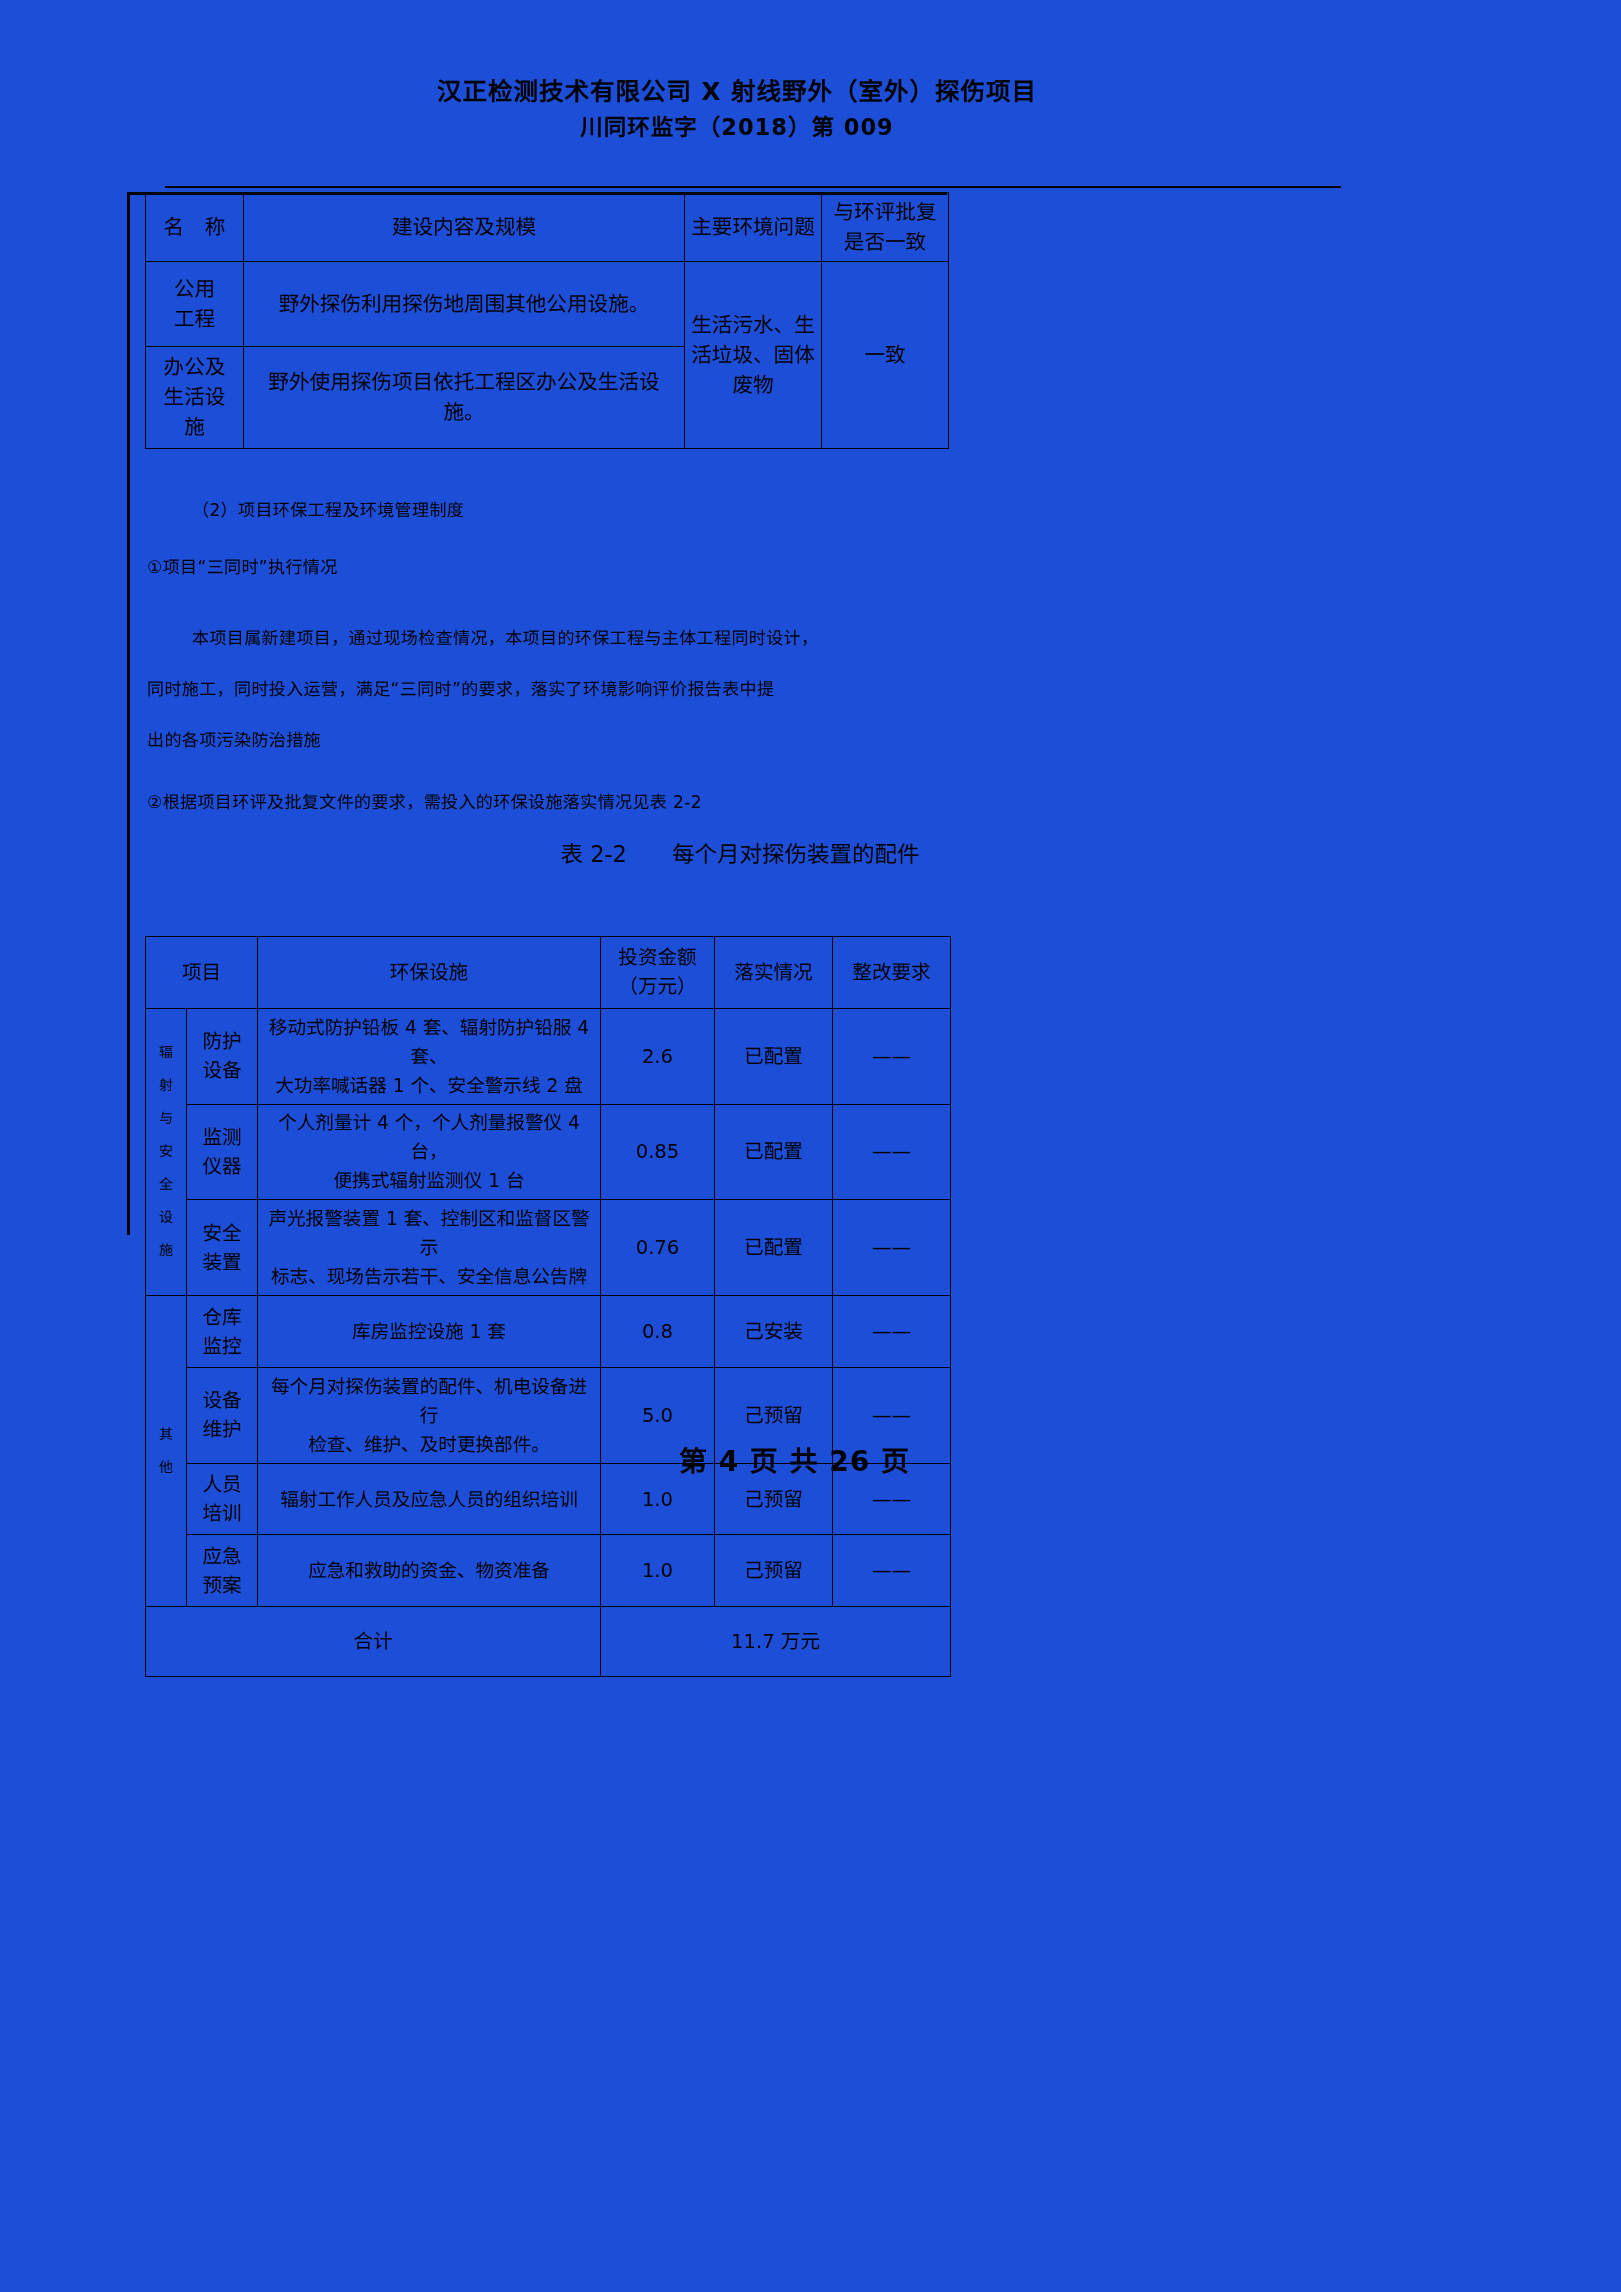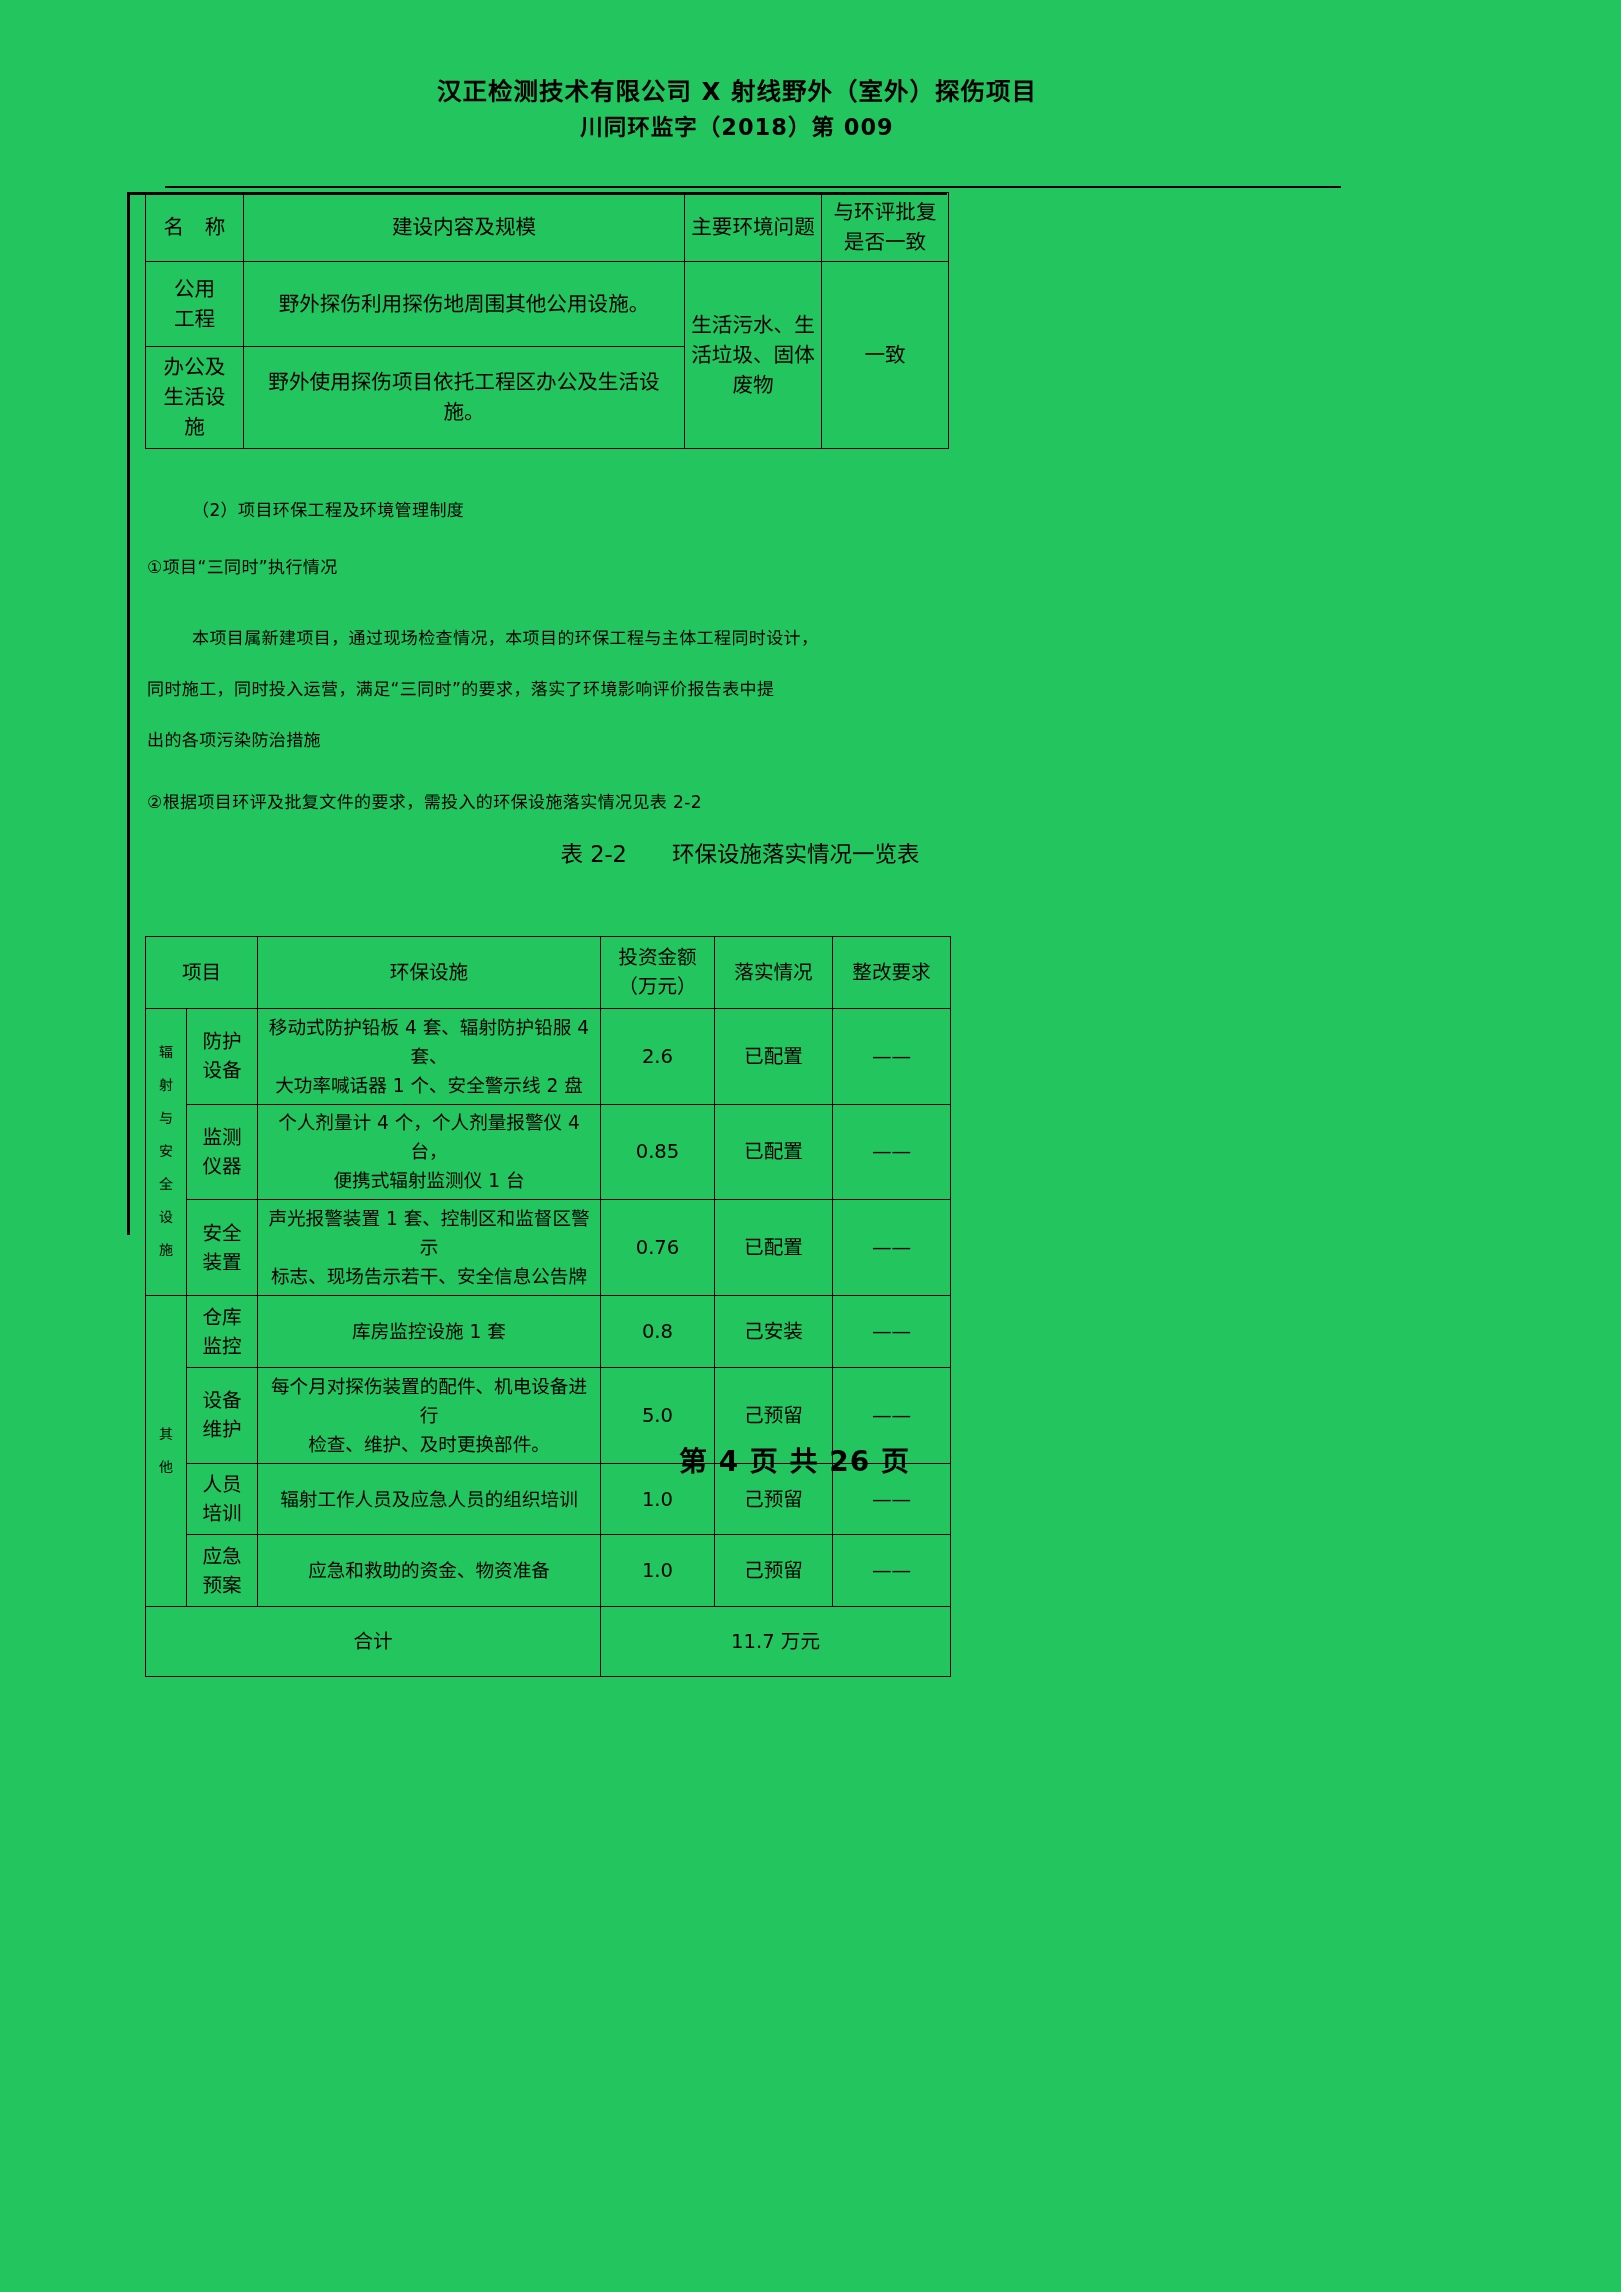--- a/index.html
+++ b/index.html
@@ -15,21 +15,21 @@
     font-family: "DejaVu Sans", "Liberation Sans", sans-serif;
     color: #000000;
     overflow: hidden;
   }
 
   .page {
     position: absolute;
     left: 0; top: 0;
     width: 1621px;
     height: 2293px;
-    background: #22c55e;
+    background: #1d4ed8;
   }
 
   
   .doc-header {
     position: absolute;
     left: 127px;
     top: 74px;
     width: 1220px;
     text-align: center;
   }
@@ -219,21 +219,21 @@
   </div>
 
   <div class="para indent" style="top:485px">（2）项目环保工程及环境管理制度</div>
   <div class="para" style="top:542px">①项目“三同时”执行情况</div>
   <div class="para indent" style="top:613px">本项目属新建项目，通过现场检查情况，本项目的环保工程与主体工程同时设计，</div>
   <div class="para" style="top:664px">同时施工，同时投入运营，满足“三同时”的要求，落实了环境影响评价报告表中提</div>
   <div class="para" style="top:715px">出的各项污染防治措施</div>
   <div class="para" style="top:777px">②根据项目环评及批复文件的要求，需投入的环保设施落实情况见表 2-2</div>
 
   <div class="tbl2-caption" style="top:838px">
-    <span>表 2-2</span><span class="gap"></span><span>环保设施落实情况一览表</span>
+    <span>表 2-2</span><span class="gap"></span><span>每个月对探伤装置的配件</span>
   </div>
 
   <div class="table2-wrap">
     <table class="doc-table" id="table2">
       <colgroup>
         <col style="width:41px">
         <col style="width:71px">
         <col style="width:343px">
         <col style="width:114px">
         <col style="width:118px">

